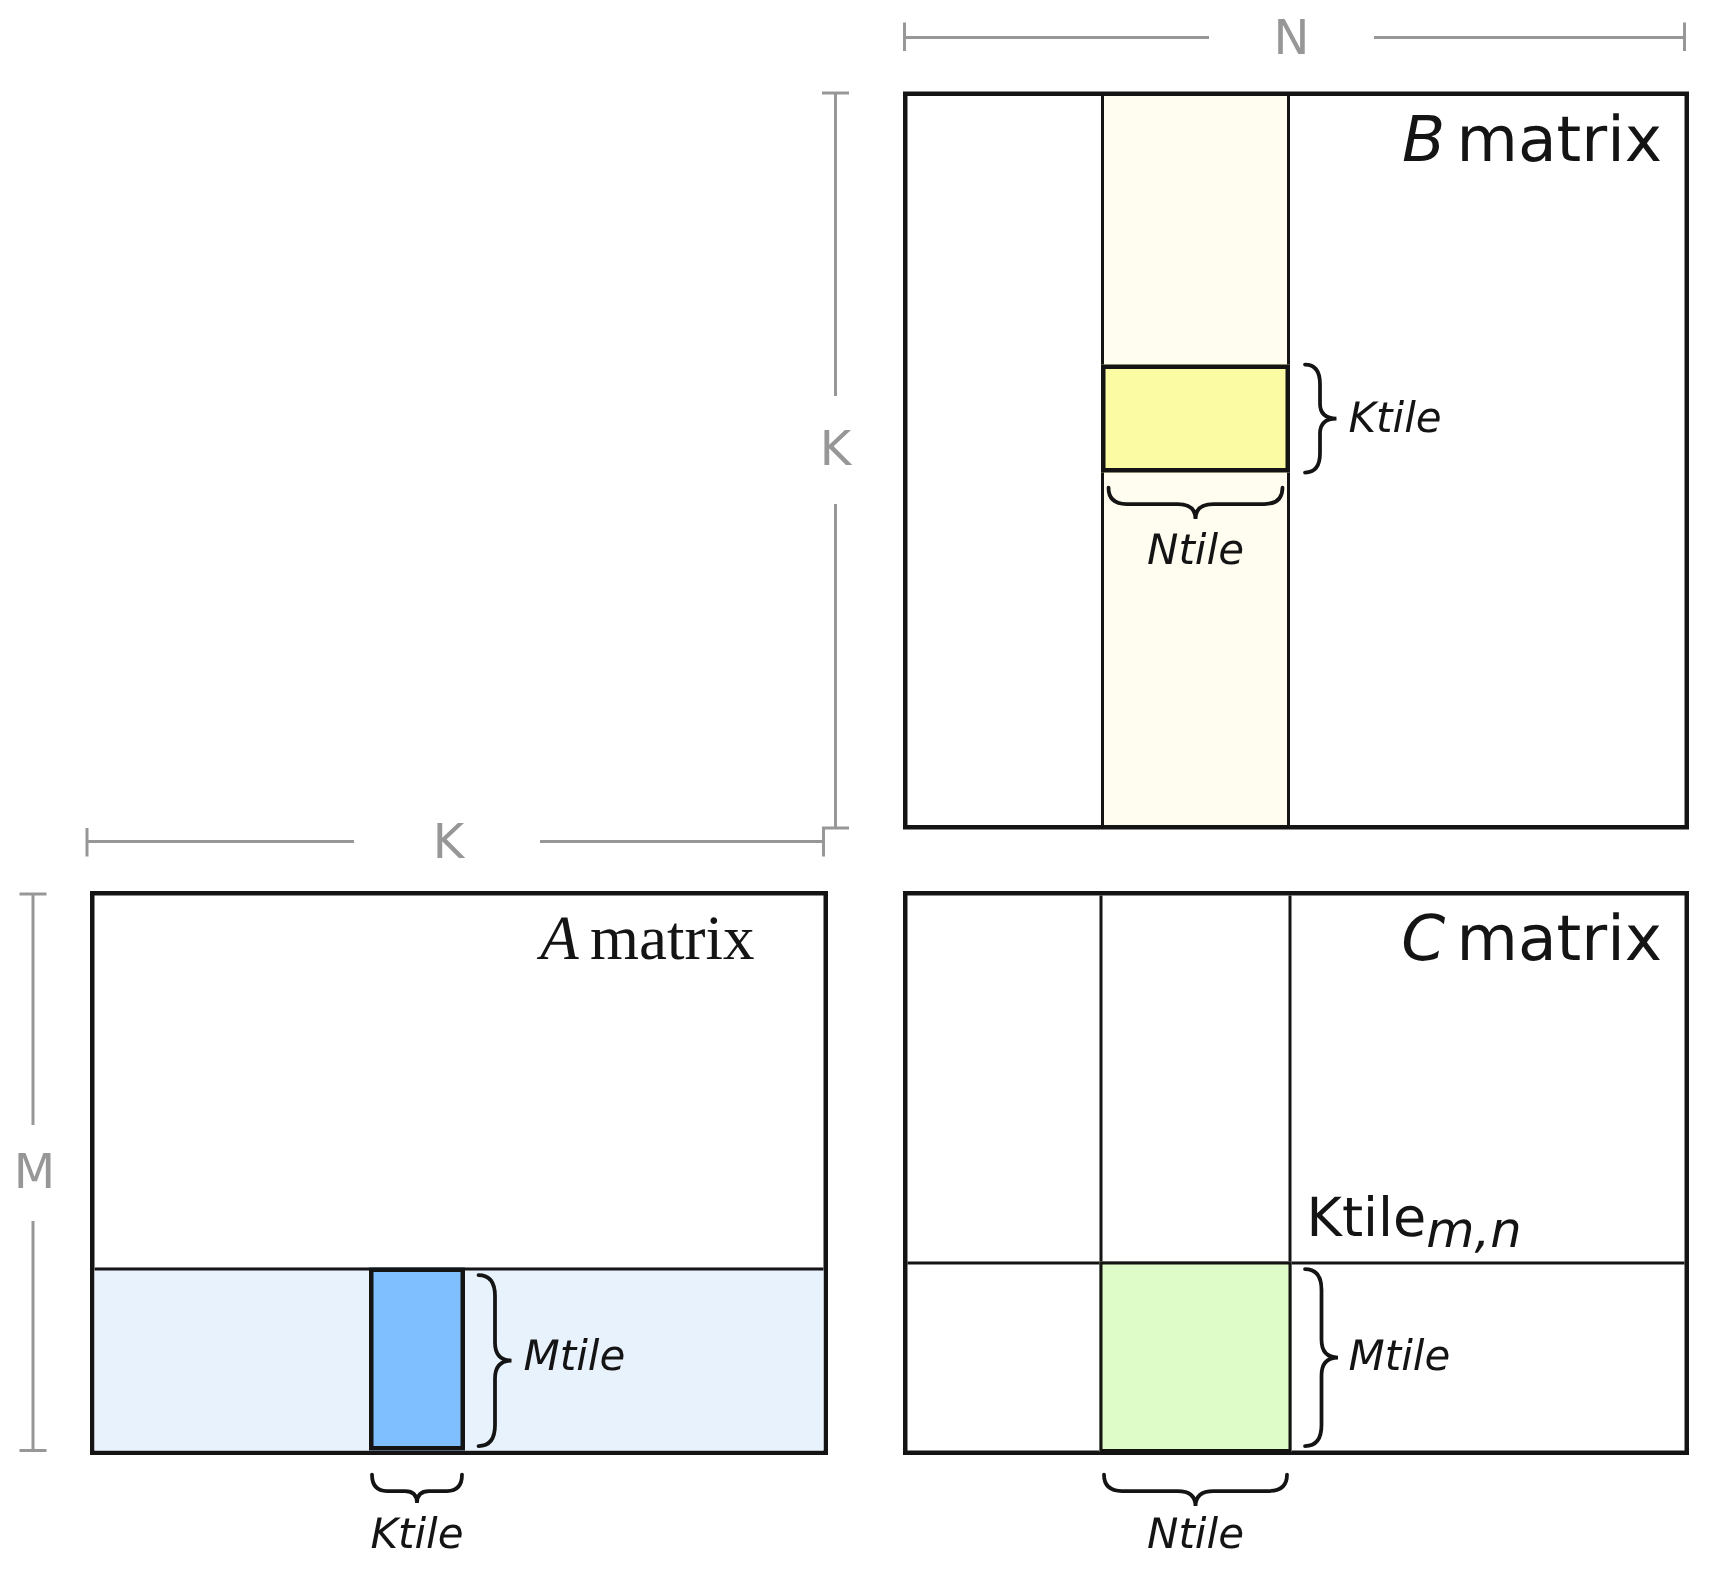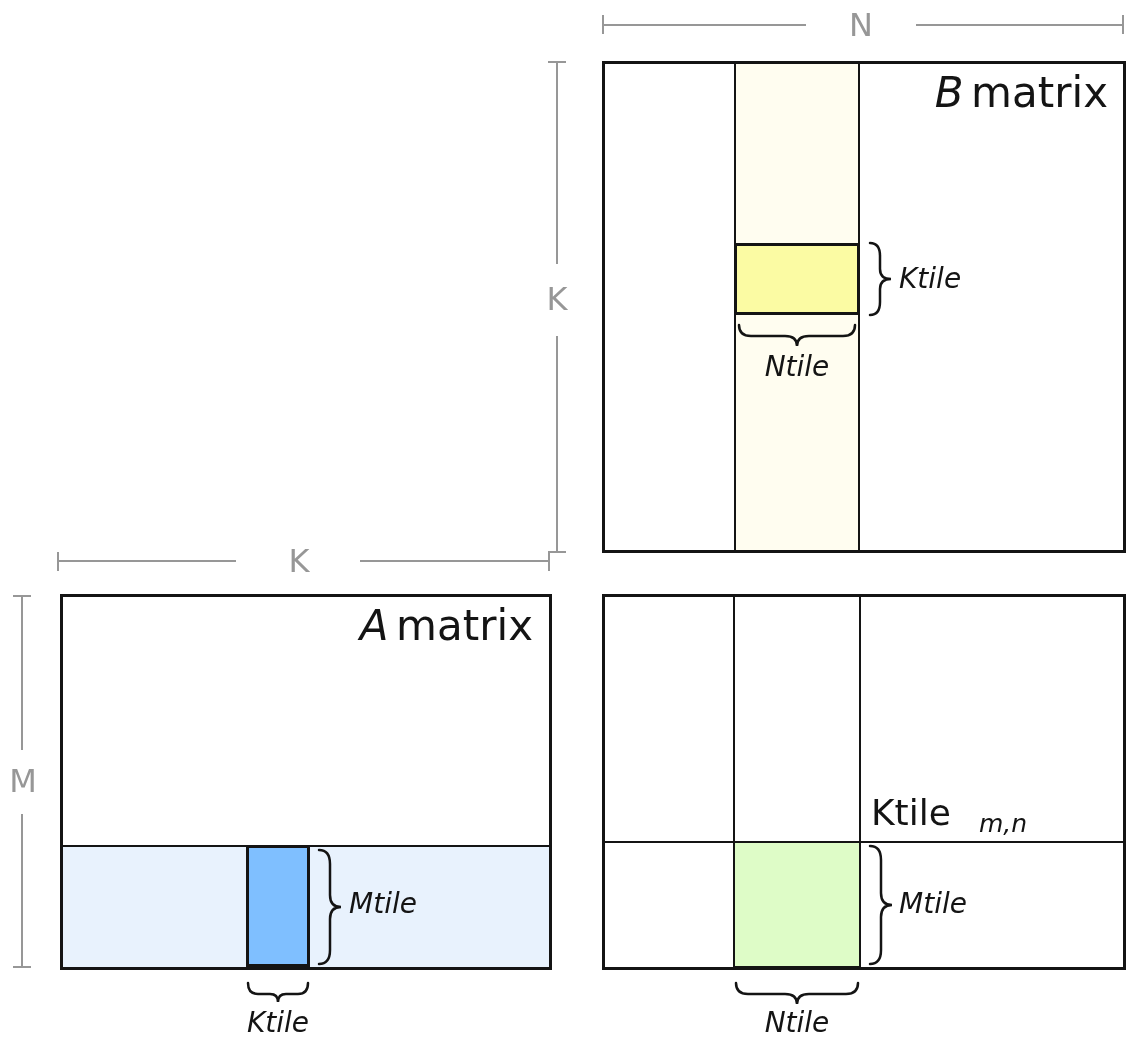--- a/index.html
+++ b/index.html
@@ -16,21 +16,21 @@
   .dimlabel{position:absolute;color:var(--dim-line,#979797);font-size:32px;line-height:1;text-align:center;}
   
   .mtitle{position:absolute;font-size:42px;line-height:1.1;white-space:nowrap;}
   .mtitle .em{font-style:italic;}
   .mtitle .rest{margin-left:0.18em;}
   
   .tlabel{position:absolute;font-size:28px;line-height:1.1;font-style:italic;white-space:nowrap;}
   .tlabel.centered{text-align:center;}
   
   .blocklabel{position:absolute;font-size:36px;line-height:1.1;white-space:nowrap;}
-  .blocklabel .sub{font-style:italic;font-size:25px;display:inline-block;transform:translateY(7px);margin-left:28px;}
+  .blocklabel .sub{font-style:italic;font-size:33px;display:inline-block;transform:translateY(7px);}
   
   .b-panel{position:absolute;background:var(--b-panel-fill,#fffdf0);border-left:2px solid var(--ink,#111);border-right:2px solid var(--ink,#111);box-sizing:border-box;}
   .b-tile{position:absolute;background:var(--b-tile-fill,#fbfba3);border:3px solid var(--ink,#111);box-sizing:border-box;}
   .a-panel{position:absolute;background:var(--a-panel-fill,#e8f2fd);border-top:2px solid var(--ink,#111);box-sizing:border-box;}
   .a-tile{position:absolute;background:var(--a-tile-fill,#7fbfff);border:3px solid var(--ink,#111);box-sizing:border-box;}
   .c-line{position:absolute;background:var(--ink,#111);}
   .c-tile{position:absolute;background:var(--c-tile-fill,#defcc7);border:2px solid var(--ink,#111);box-sizing:border-box;}
   svg.brace{position:absolute;overflow:visible;}
   svg.brace path{fill:none;stroke:var(--ink,#111);stroke-width:2.5;stroke-linecap:round;}
 </style>
@@ -74,37 +74,40 @@
 
   <div class="dimseg abs" style="left:13px;top:595px;width:18px;height:2px;"></div>
   <div class="dimseg abs" style="left:21px;top:596px;width:2px;height:154px;"></div>
   <div class="dimlabel" style="left:2px;top:765px;width:42px;">M</div>
   <div class="dimseg abs" style="left:21px;top:814px;width:2px;height:154px;"></div>
   <div class="dimseg abs" style="left:13px;top:966px;width:18px;height:2px;"></div>
 
   <div class="matrix" style="left:60px;top:594px;width:492px;height:376px;"></div>
   <div class="a-panel" style="left:63px;top:845px;width:486px;height:122px;"></div>
   <div class="a-tile" style="left:246px;top:845px;width:64px;height:122px;"></div>
-  <div class="mtitle" style="right:607px;top:603px;">
+  <div class="mtitle" style="right:637px;top:603px;font-family:Liberation Serif, serif;">
     <span class="em">A</span><span class="rest">matrix</span>
   </div>
   <svg class="brace" style="left:315px;top:847px;" width="28" height="120" viewBox="0 0 28 120">
     <path d="M 4 3 Q 15 3 15 17 L 15 48 Q 15 60 26 60 Q 15 60 15 72 L 15 103 Q 15 117 4 117"></path>
   </svg>
   <div class="tlabel" style="left:349px;top:889px;">Mtile</div>
   <svg class="brace" style="left:246px;top:980px;" width="64" height="24" viewBox="0 0 64 24">
     <path d="M 2 3 Q 2 14 12 14 L 24 14 Q 32 14 32 22 Q 32 14 40 14 L 52 14 Q 62 14 62 3"></path>
   </svg>
   <div class="tlabel centered" style="left:214px;top:1008px;width:128px;">Ktile</div>
 
   <div class="matrix" style="left:602px;top:594px;width:524px;height:376px;"></div>
   <div class="c-line" style="left:733px;top:597px;width:2px;height:370px;"></div>
   <div class="c-line" style="left:859px;top:597px;width:2px;height:370px;"></div>
   <div class="c-line" style="left:605px;top:841px;width:518px;height:2px;"></div>
   <div class="c-tile" style="left:733px;top:841px;width:128px;height:127px;"></div>
+  <div class="mtitle" style="right:32px;top:603px;">
+    <span class="em">C</span><span class="rest">matrix</span>
+  </div>
   <div class="blocklabel" style="left:871px;top:793px;">
     <span>Ktile</span><span class="sub">m,n</span>
   </div>
   <svg class="brace" style="left:866px;top:843px;" width="28" height="124" viewBox="0 0 28 124">
     <path d="M 4 3 Q 15 3 15 17 L 15 50 Q 15 62 26 62 Q 15 62 15 74 L 15 107 Q 15 121 4 121"></path>
   </svg>
   <div class="tlabel" style="left:899px;top:889px;">Mtile</div>
   <svg class="brace" style="left:734px;top:980px;" width="126" height="26" viewBox="0 0 126 26">
     <path d="M 2 3 Q 2 14 14 14 L 51 14 Q 63 14 63 24 Q 63 14 75 14 L 112 14 Q 124 14 124 3"></path>
   </svg>

